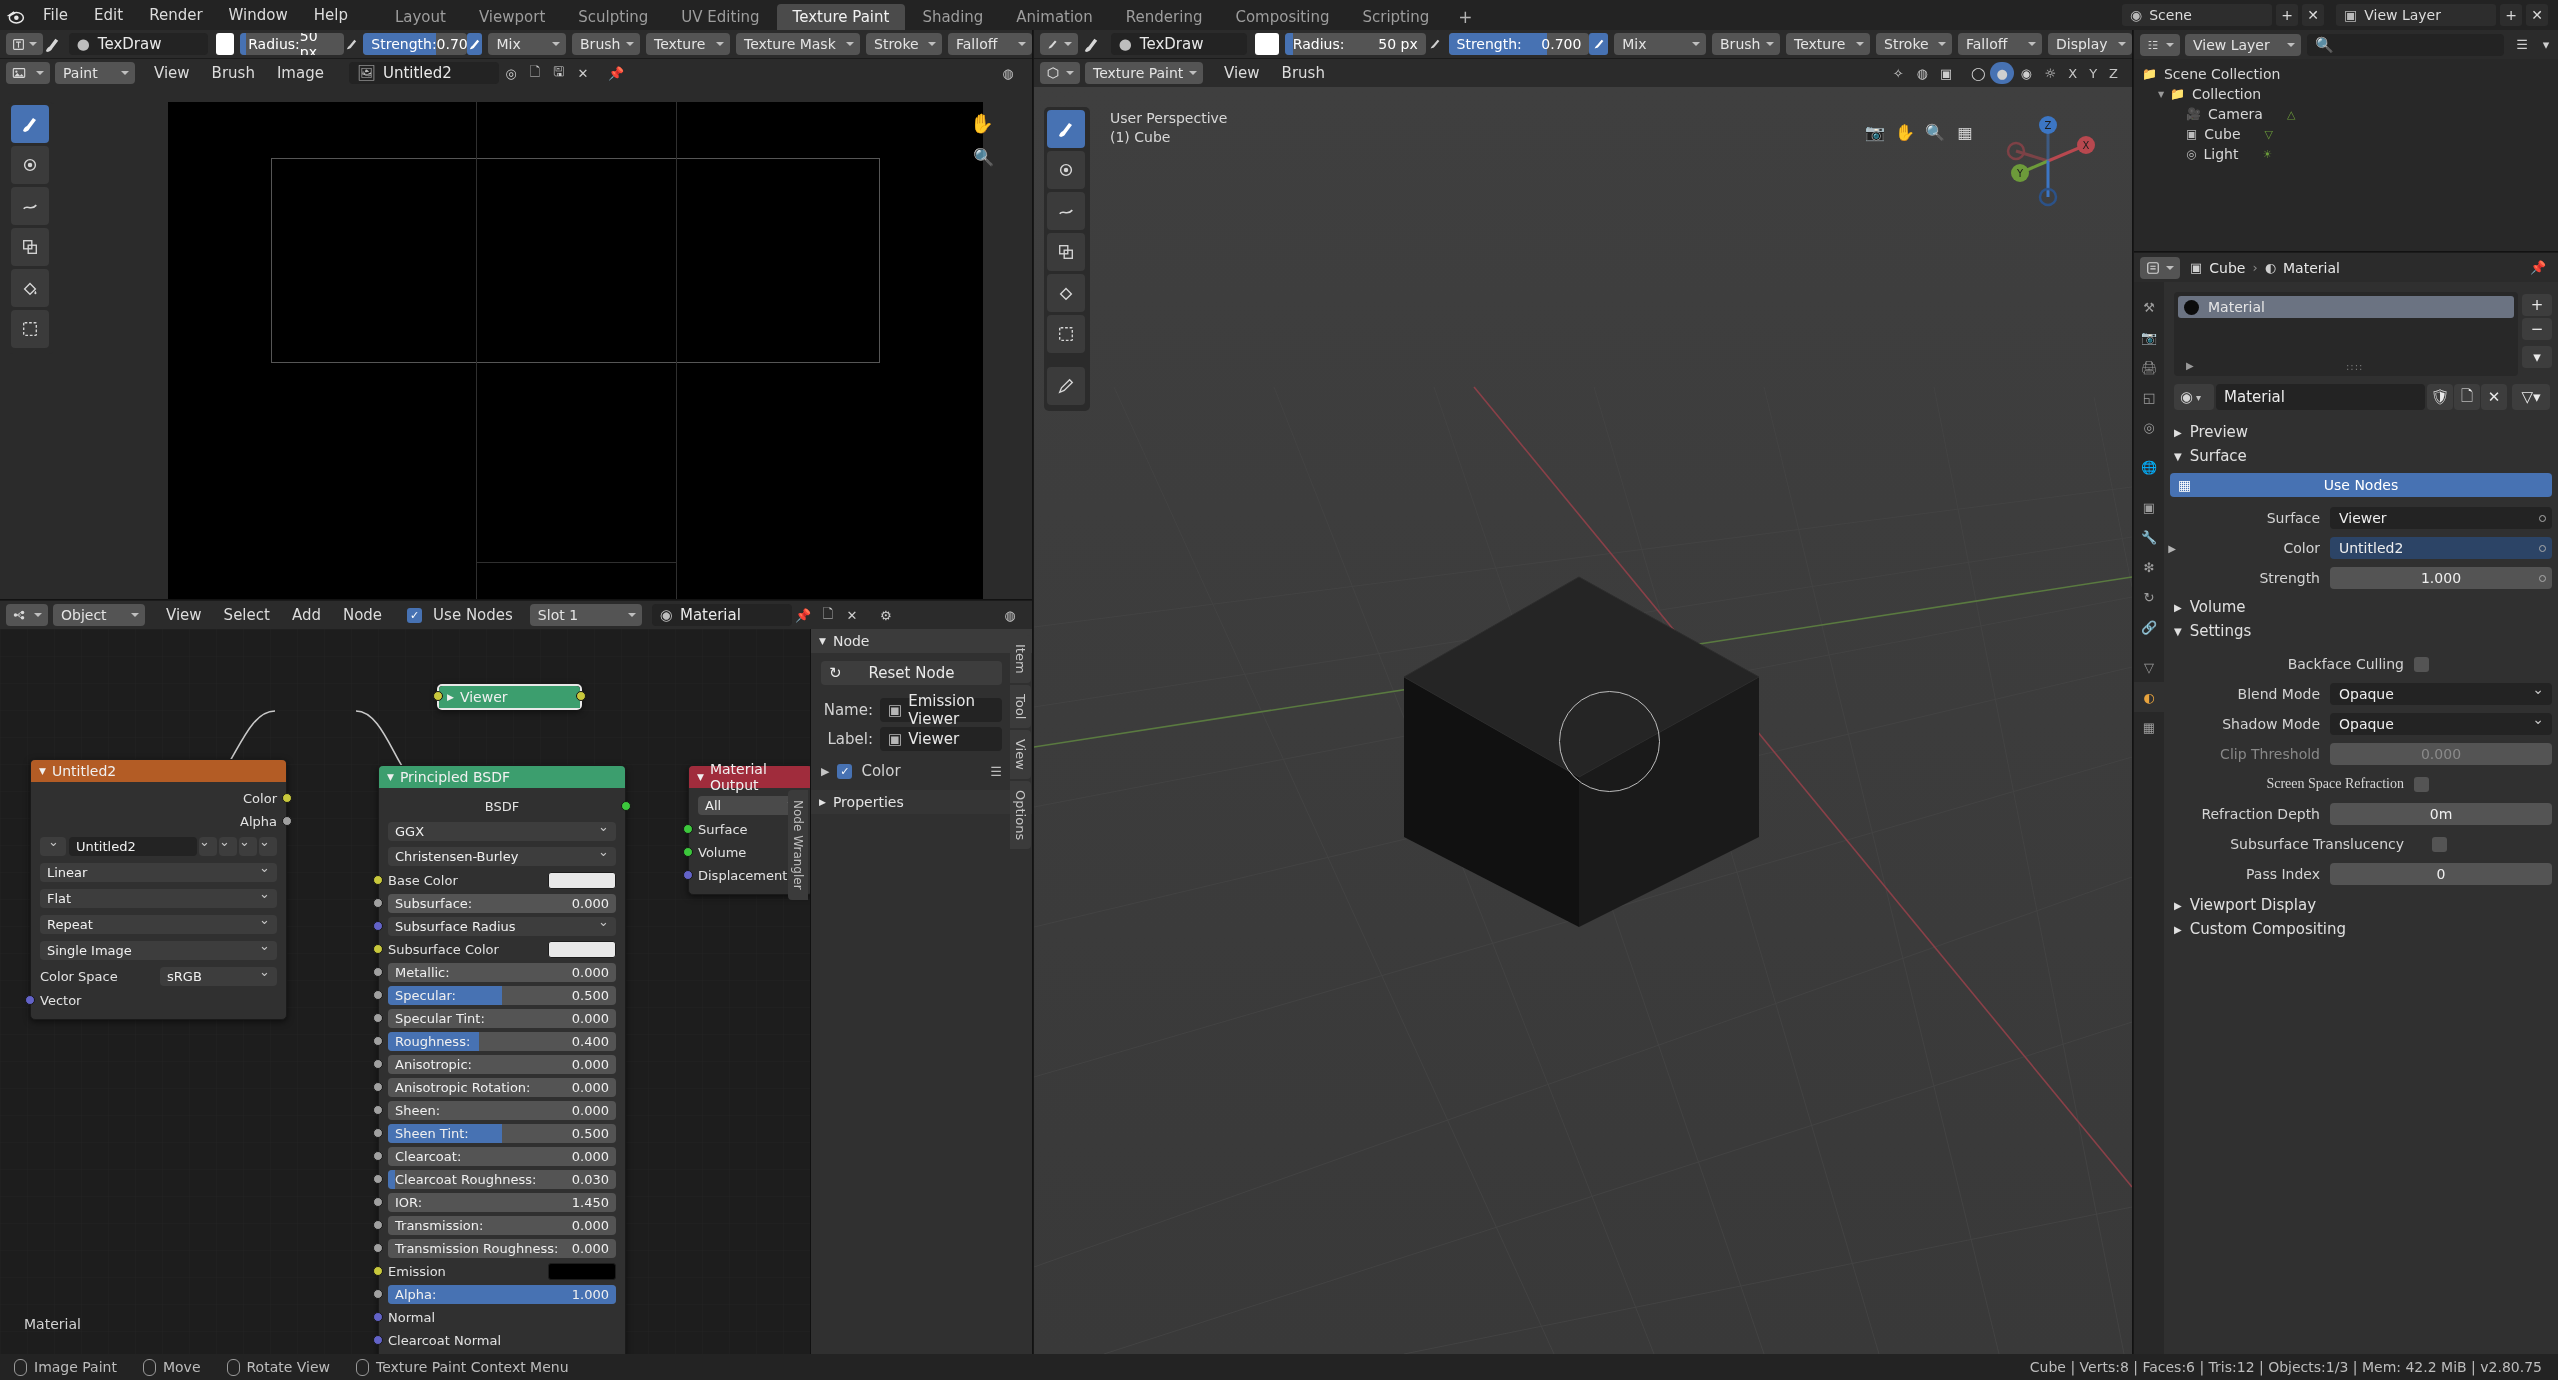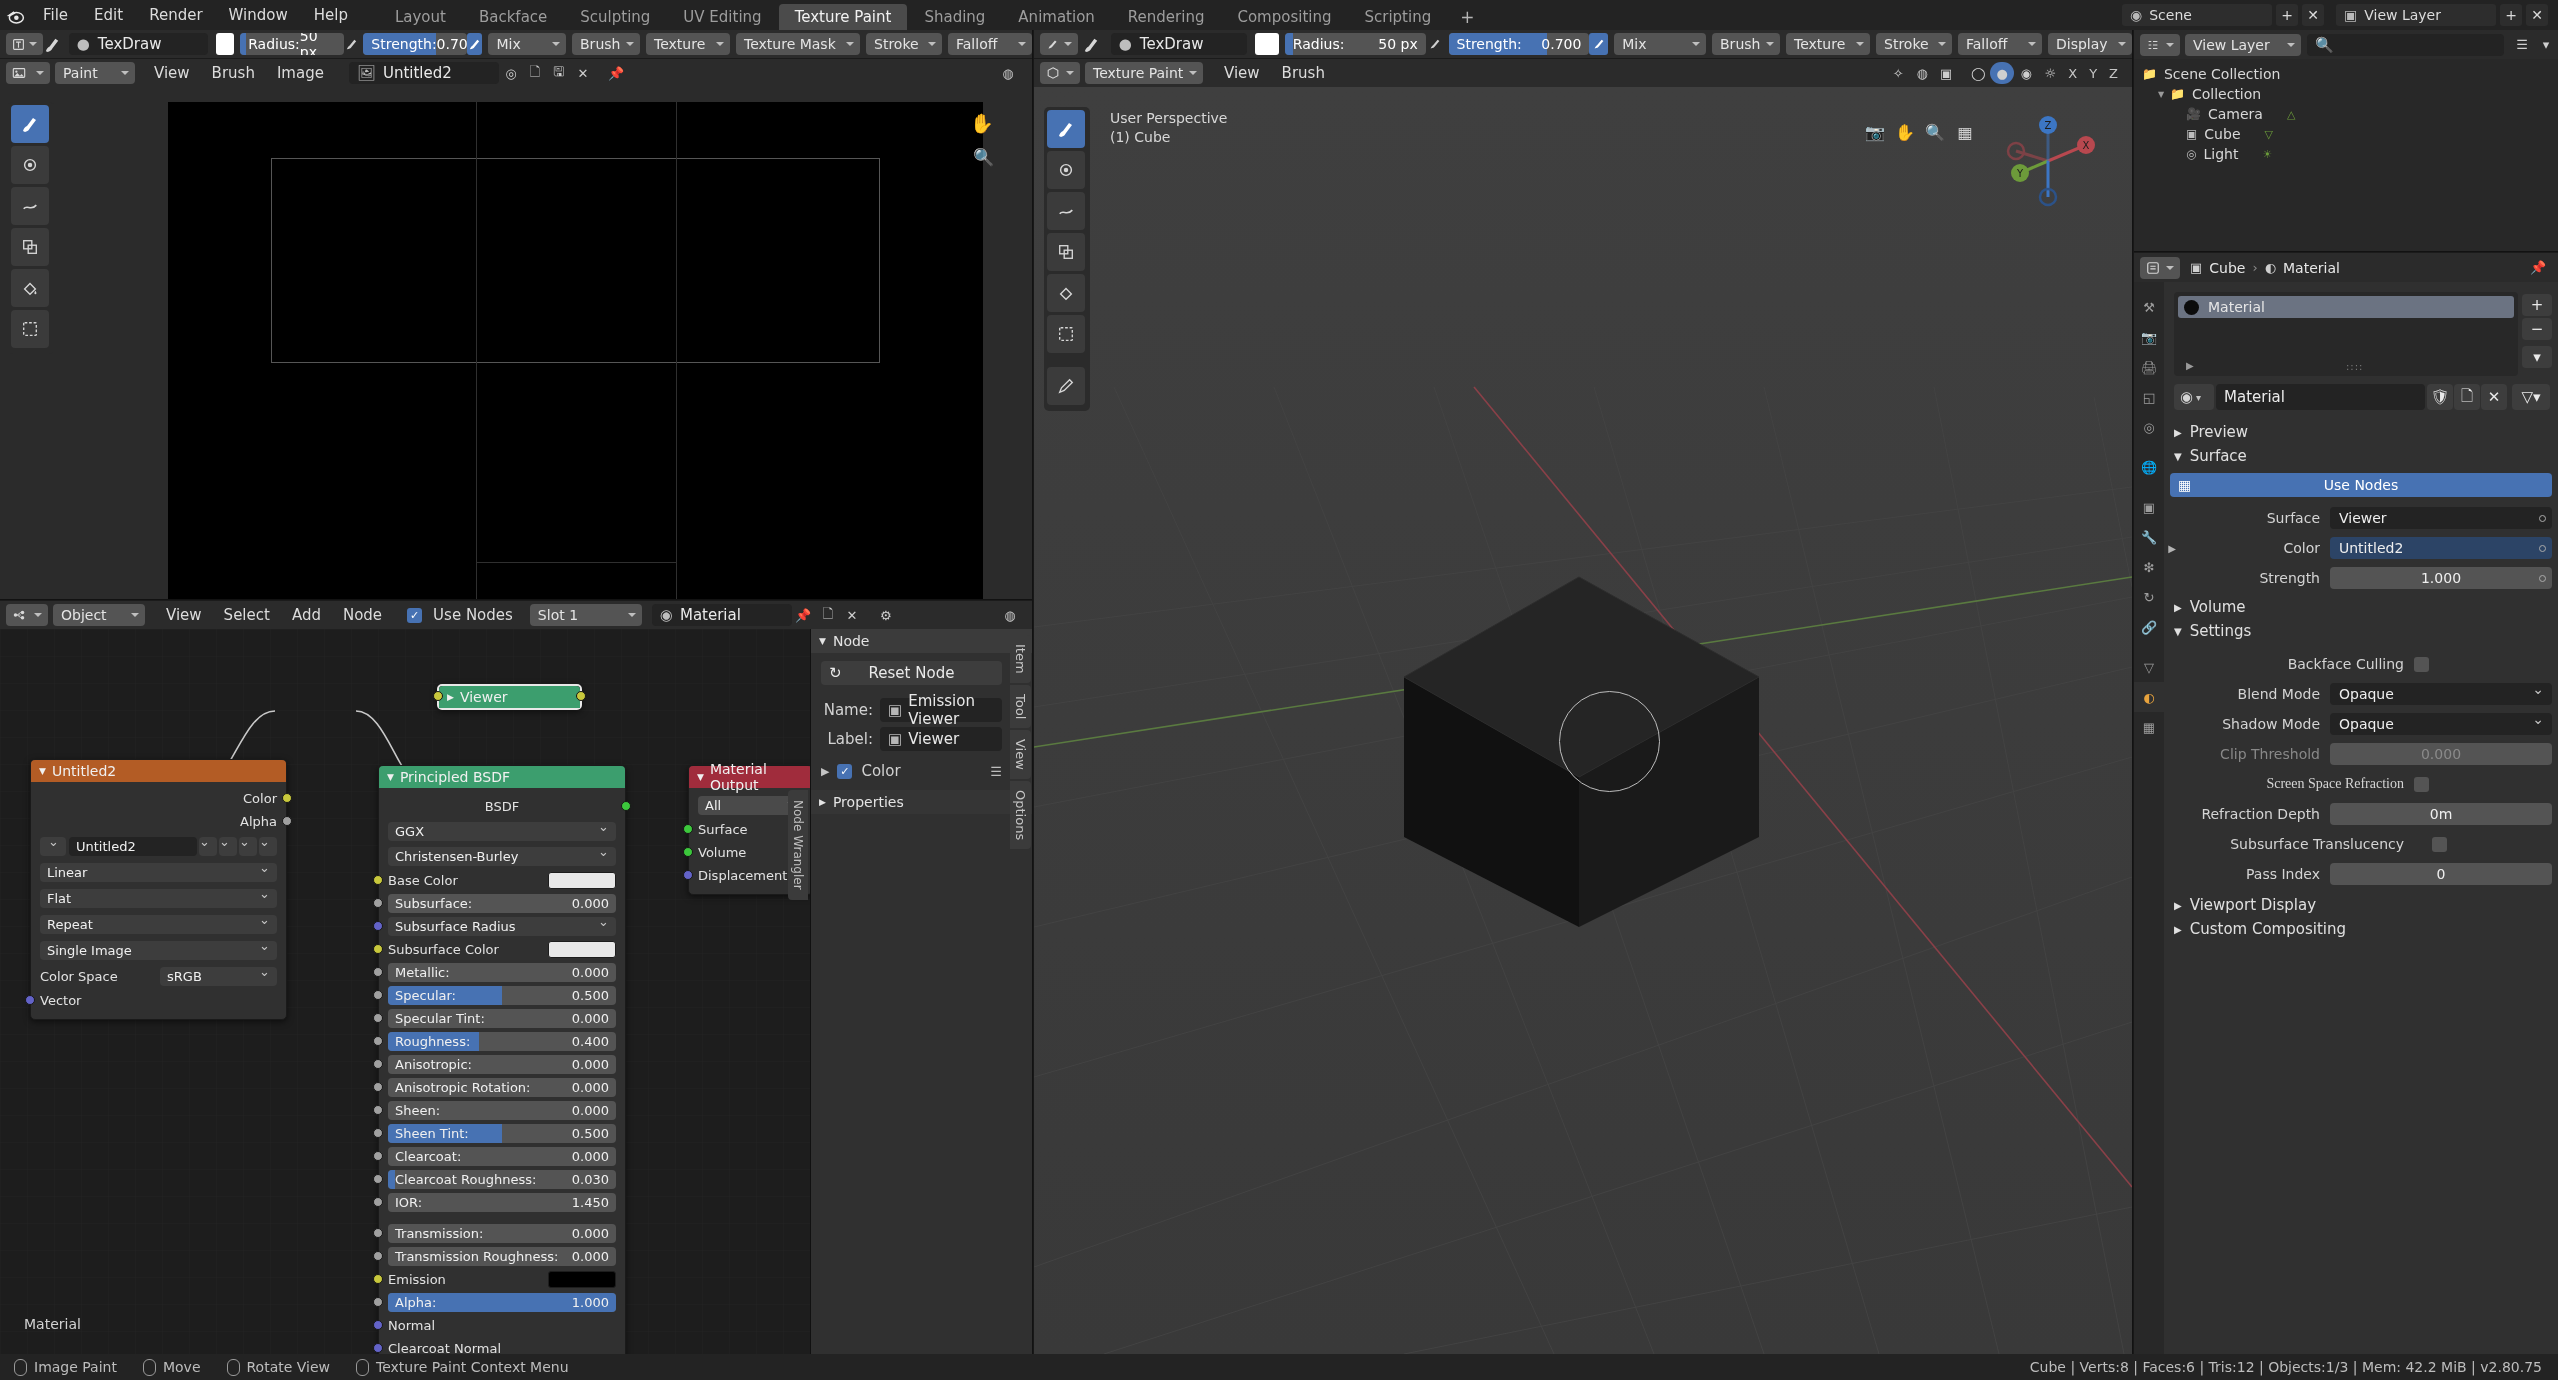--- a/index.html
+++ b/index.html
@@ -164,21 +164,21 @@
     </div>
     <div id="topbar-menus" class="row">
         <div class="tb-menu">File</div>
         <div class="tb-menu">Edit</div>
         <div class="tb-menu">Render</div>
         <div class="tb-menu">Window</div>
         <div class="tb-menu">Help</div>
       </div>
     <div id="ws-tabs">
         <div class="ws-tab">Layout</div>
-        <div class="ws-tab">Backface</div>
+        <div class="ws-tab">Viewport</div>
         <div class="ws-tab">Sculpting</div>
         <div class="ws-tab">UV Editing</div>
         <div class="ws-tab active">Texture Paint</div>
         <div class="ws-tab">Shading</div>
         <div class="ws-tab">Animation</div>
         <div class="ws-tab">Rendering</div>
         <div class="ws-tab">Compositing</div>
         <div class="ws-tab">Scripting</div>
         <div class="ws-plus">+</div>
       </div>
@@ -776,21 +776,21 @@
                 </div>
               </div>
               <div class="sockrow" style="height: 23px;">
                 <span class="sock l" style="background: rgb(160, 160, 160);"></span>
                 <div class="nval">
                   <div class="bar" style="width: 0%;"></div>
                   <span class="t">IOR:</span>
                   <span class="v">1.450</span>
                 </div>
               </div>
-              <div class="sockrow" style="height: 23px; margin-top: 8px;">
+              <div class="sockrow" style="height: 23px;">
                 <span class="sock l" style="background: rgb(160, 160, 160);"></span>
                 <div class="nval">
                   <div class="bar" style="width: 0%;"></div>
                   <span class="t">Transmission:</span>
                   <span class="v">0.000</span>
                 </div>
               </div>
               <div class="sockrow" style="height: 23px;">
                 <span class="sock l" style="background: rgb(160, 160, 160);"></span>
                 <div class="nval">

